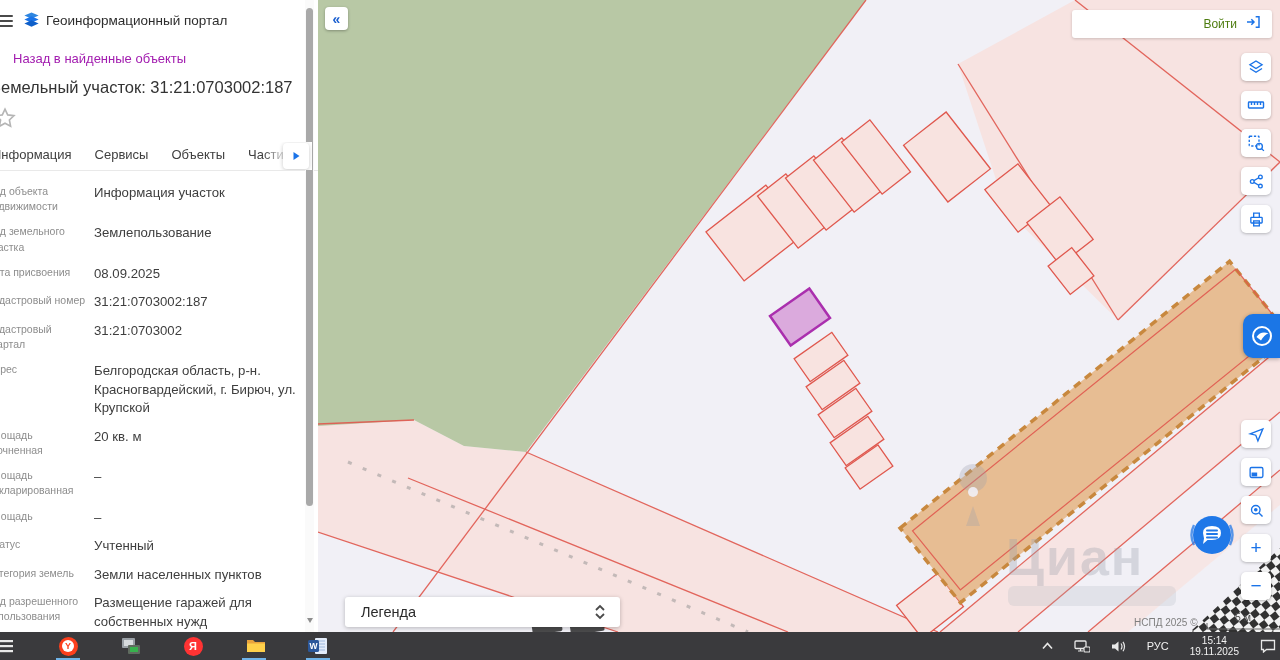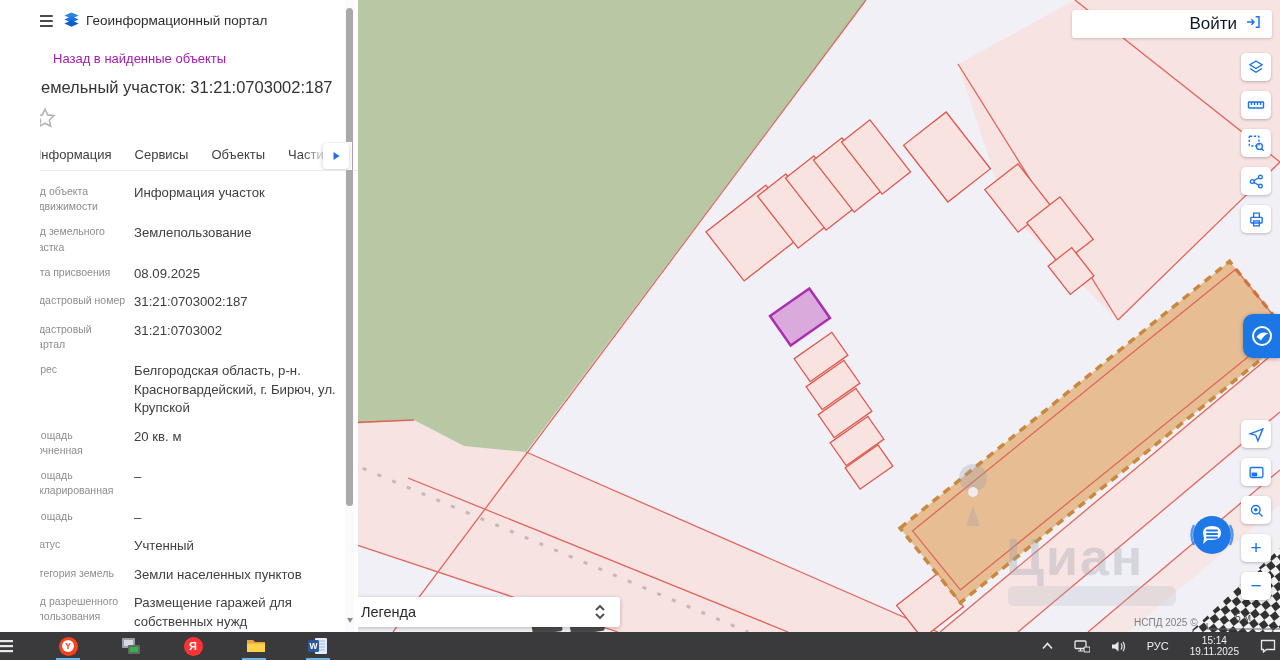--- a/index.html
+++ b/index.html
@@ -1,21 +1,21 @@
 <!DOCTYPE html>
 <html><head>
 <meta charset="utf-8">
 <style>
   * { margin:0; padding:0; box-sizing:border-box; }
   html,body { width:1280px; height:660px; overflow:hidden; }
   body { font-family:"Liberation Sans","DejaVu Sans",sans-serif; }
   #screen { position:relative; width:1280px; height:660px; background:#fff; overflow:hidden; }
 
   
-  #sidebar { position:absolute; left:0; top:0; width:318px; height:632px; background:#fff; overflow:hidden; z-index:5;margin-left:40px; }
+  #sidebar { position:absolute; left:0; top:0; width:318px; height:632px; background:#fff; overflow:hidden; z-index:5; }
   .sb-header { position:absolute; left:0; top:10px; height:24px; width:100%; }
   .hamburger { position:absolute; left:-7px; top:2px; width:20px; height:16px; }
   .hamburger span { display:block; height:2px; background:#4a4a4a; margin:3px 0; border-radius:1px; }
   .logo { position:absolute; left:22px; top:0px; }
   .app-title { position:absolute; left:46px; top:3px; font-size:13.5px; color:#2d2d2d; white-space:nowrap; }
   .back-row { position:absolute; left:0; top:50px; height:18px; }
   .back-link { position:absolute; left:13px; top:1px; font-size:13px; color:#a21caf; white-space:nowrap; cursor:pointer; }
   .obj-title { position:absolute; left:-9px; top:78px; width:320px; font-size:16.5px; color:#333; white-space:nowrap; }
   .fav-star { position:absolute; left:-7px; top:106px; }
   .tabs { position:absolute; left:0; top:142px; width:318px; height:29px; border-bottom:1px solid #e9e9e9; white-space:nowrap; overflow:hidden; }
@@ -35,21 +35,21 @@
 
   
   #map { position:absolute; left:318px; top:0; width:962px; height:632px; overflow:hidden; background:#f1f0f6; }
   .mbtn { position:absolute; width:30px; height:28px; background:#fff; border-radius:5px; box-shadow:0 1px 3px rgba(0,0,0,.25);
       display:flex; align-items:center; justify-content:center; cursor:pointer; }
   .mbtn.col { left:923px; }
   .collapse-btn { position:absolute; left:7px; top:7px; width:23px; height:23px; background:#fff; border-radius:4px;
       box-shadow:0 1px 3px rgba(0,0,0,.3); color:#1a5fd0; font-size:14px; font-weight:bold; display:flex; align-items:center; justify-content:center; cursor:pointer; }
   .login-bar { position:absolute; left:754px; top:10px; width:200px; height:28px; background:#fff; border-radius:3px;
       box-shadow:0 1px 3px rgba(0,0,0,.18); display:flex; align-items:center; justify-content:flex-end; padding-right:10px; gap:7px; cursor:pointer; }
-  .login-label { color:#0f172a; font-size:17px; }
+  .login-label { color:#4d7c0f; font-size:12px; }
   .tongue-btn { position:absolute; left:925px; top:314px; width:37px; height:44px; background:#1b76e6; border-radius:10px 0 0 10px;
       box-shadow:0 1px 4px rgba(0,0,0,.3); display:flex; align-items:center; justify-content:center; cursor:pointer; }
   .chat-fab { position:absolute; left:868px; top:509px; width:52px; height:52px; cursor:pointer; }
   .legend-bar { position:absolute; left:27px; top:597px; width:275px; height:30px; background:#fff; border-radius:3px;
       box-shadow:0 1px 4px rgba(0,0,0,.25); display:flex; align-items:center; justify-content:space-between; padding:0 14px 0 16px; }
   .legend-label { font-size:14.5px; color:#2b2b2b; }
 
   
   #taskbar { position:absolute; left:0; top:632px; width:1280px; height:28px; background:#3a3a3d; z-index:20; display:flex; align-items:center; }
   .tb-icon { position:absolute; top:3px; width:26px; height:22px; display:flex; align-items:center; justify-content:center; cursor:pointer; }

